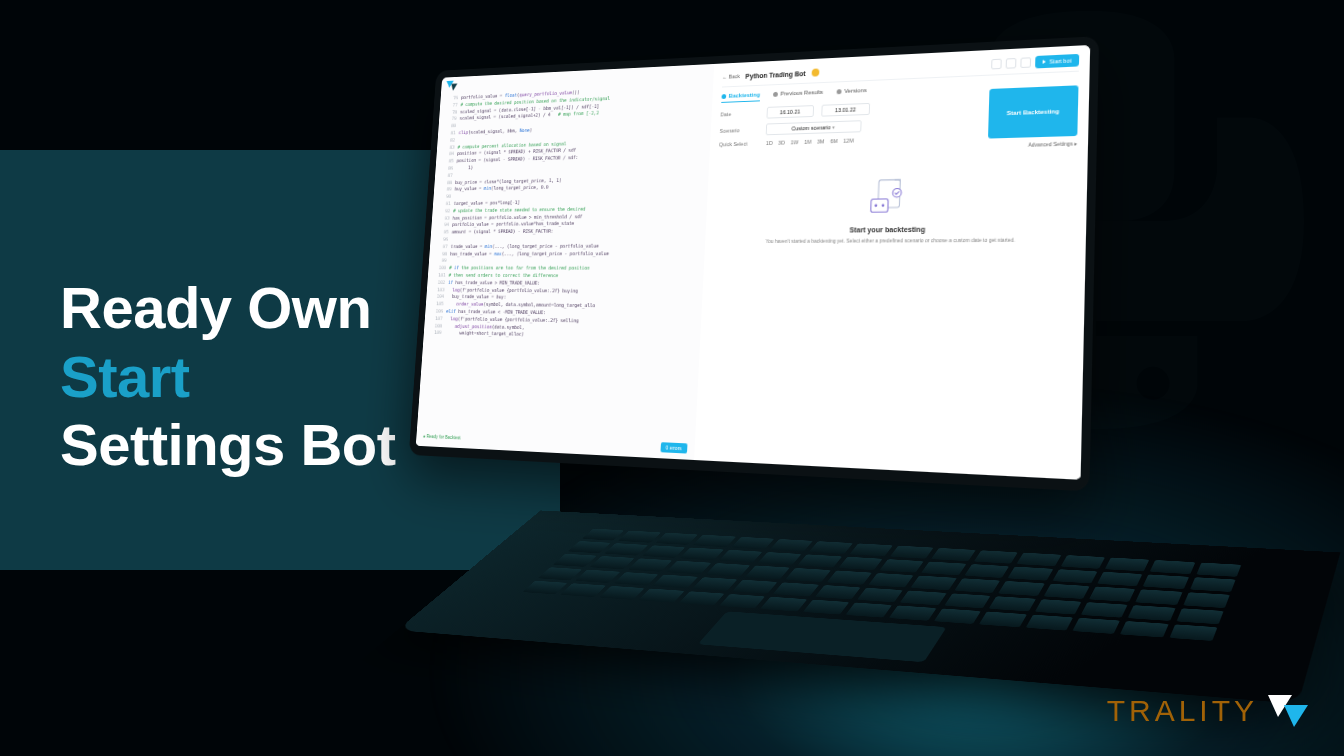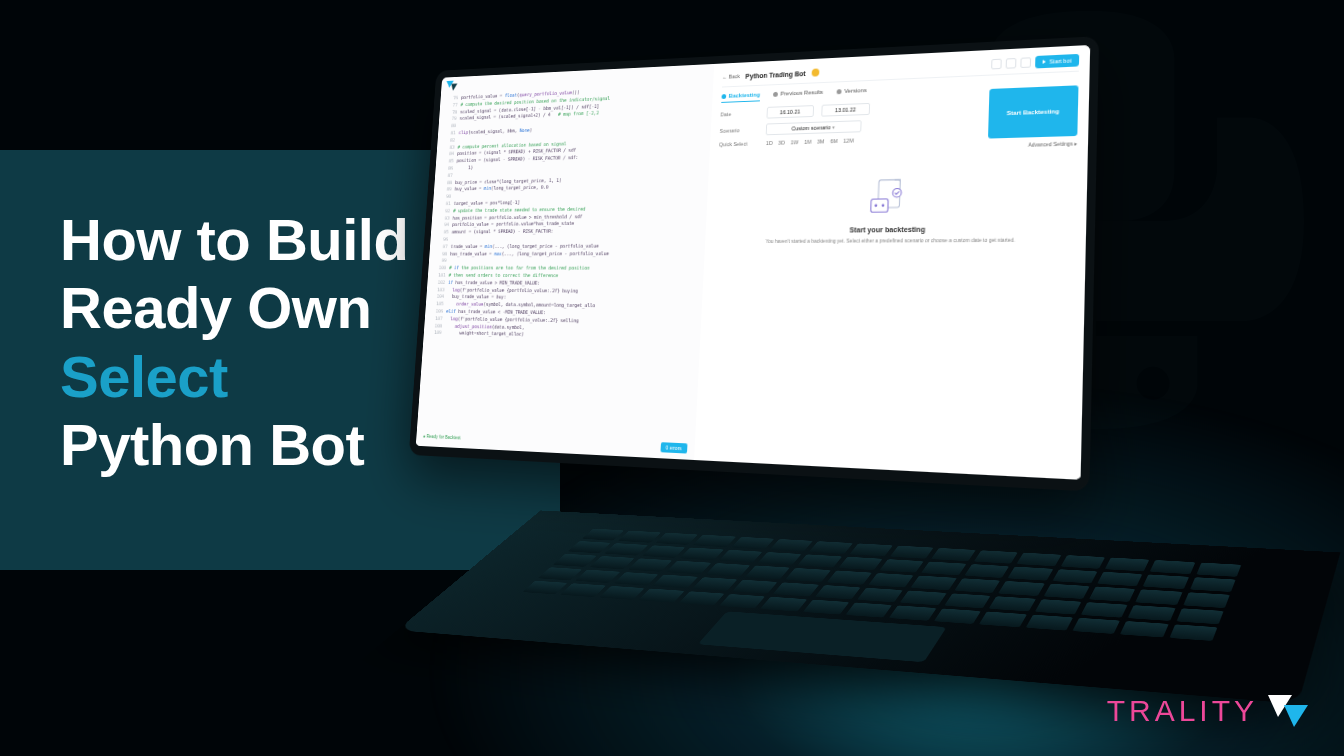--- a/index.html
+++ b/index.html
@@ -209,43 +209,43 @@
   }
   .empty svg { width:46px; height:40px; }
   .empty h3 { font-size:7.2px; font-weight:600; margin-top:6px;}
   .empty p { font-size:5px; color:#888; margin-top:3px; max-width:260px; margin-left:auto;margin-right:auto;}
 
   
   .brand {
     position:absolute;
     right:36px; bottom:28px;
     display:flex; align-items:center; gap:10px;
-    color:#ec4899;
+    color:#a16207;
   }
   .brand .word { font-size:30px; letter-spacing:4px; font-weight:500;}
   .brand svg { width:40px; height:32px; }
 </style>
 </head>
 <body>
 
 <div class="bg-python">
   <svg viewBox="0 0 256 255">
       <path fill="#1b2d33" d="M126 0c-65 0-61 28-61 28v29h62v9H38S0 62 0 128s33 63 33 63h20v-30s-1-33 33-33h60s31 1 31-30V31S182 0 126 0zM92 18a10 10 0 1 1 0 20 10 10 0 0 1 0-20z"></path>
       <path fill="#1b2d33" d="M130 255c65 0 61-28 61-28v-29h-62v-9h89s38 4 38-61-33-63-33-63h-20v30s1 33-33 33h-60s-31-1-31 30v66s-5 31 51 31zm34-18a10 10 0 1 1 0-20 10 10 0 0 1 0 20z"></path>
     </svg>
 </div>
 
 <div class="glow"></div>
 
 <div class="card">
   <h1>
-    <span>How to Build</span><br>
+    <br>
     <span>Ready Own</span><br>
-    <span class="accent">Select</span><br>
-    <span>Python Bot</span>
+    <span class="accent">Start</span><br>
+    <span>Settings Bot</span>
   </h1>
 </div>
 
 <div class="laptop">
   <div class="lid">
     <div class="screen">
 
       <div class="code-pane">
         <div class="logo-small">
           <svg viewBox="0 0 40 32">

